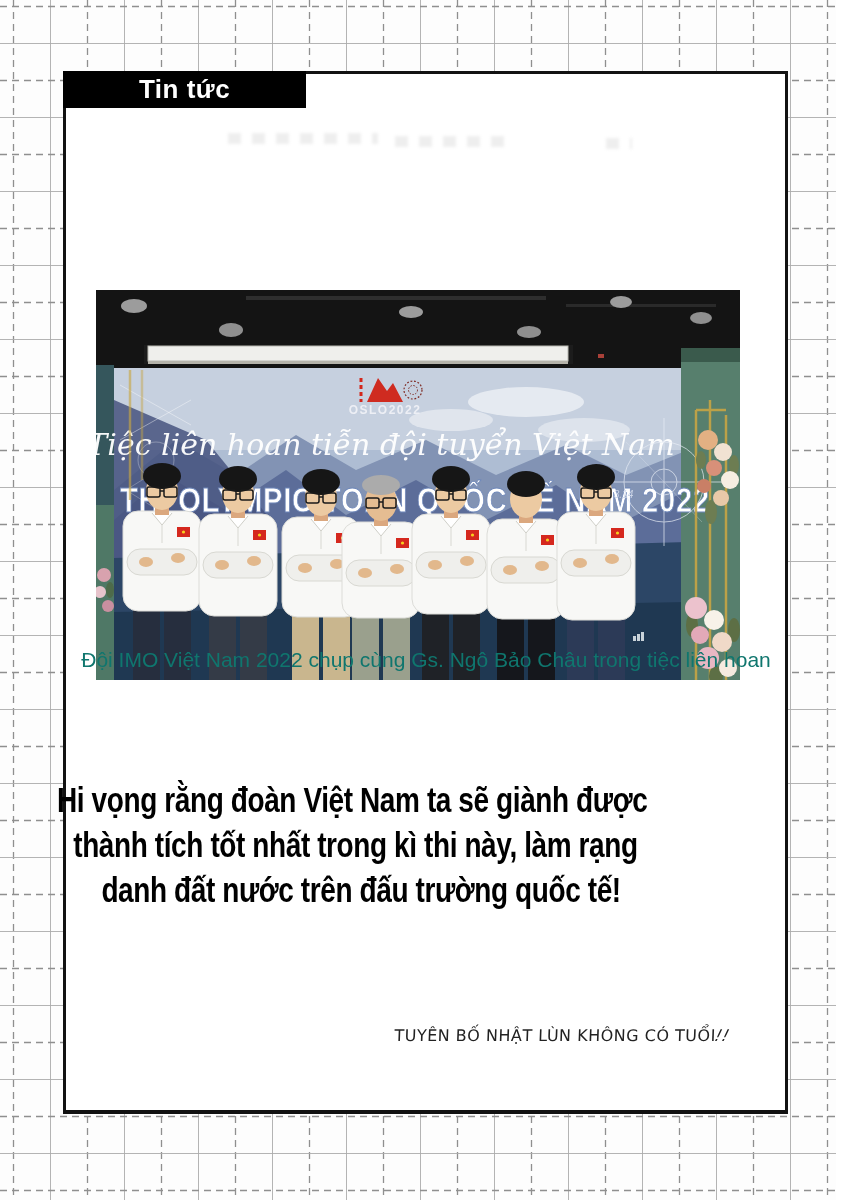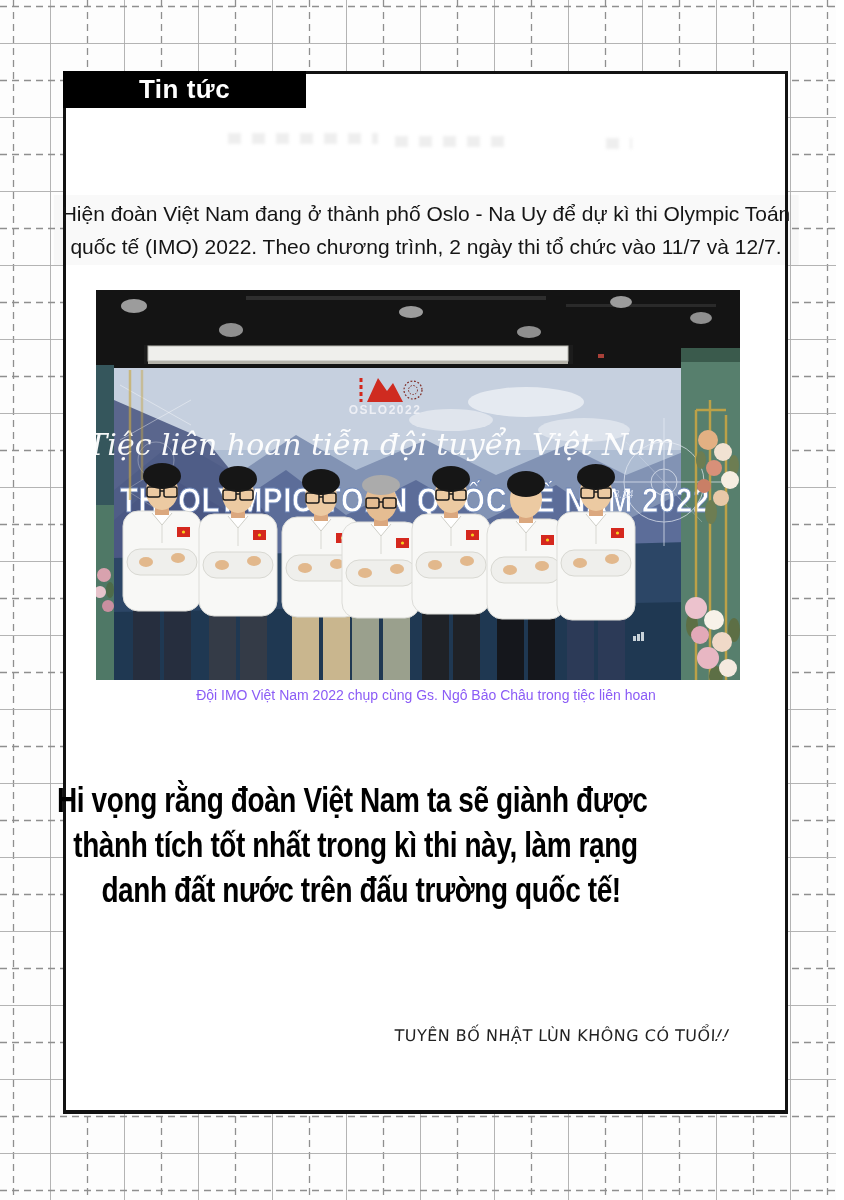--- a/index.html
+++ b/index.html
@@ -10,21 +10,21 @@
         border:3px solid #121212;border-bottom-width:4px;}
   .news-label{position:absolute;left:63px;top:71px;width:243px;height:37px;background:#000;
         display:flex;align-items:center;justify-content:center;z-index:3;}
   .news-label span{color:#fff;font-weight:bold;font-size:26px;letter-spacing:.5px;}
   .smudge{position:absolute;height:11px;background:repeating-linear-gradient(90deg,#b5b5b5 0 13px,transparent 13px 24px);
         opacity:.22;filter:blur(1.5px);}
   .center-x{position:absolute;left:426px;transform:translateX(-50%);white-space:nowrap;}
   .intro{top:195px;font-size:21px;line-height:33px;text-align:center;color:#151515;
         background:rgba(0,0,0,0.025);padding:2px 8px;}
   .photo{position:absolute;left:96px;top:290px;width:644px;height:390px;background:#bef264;}
-  .caption{top:687px;font-size:14px;color:#8b5cf6;}
+  .caption{top:648px;font-size:21px;color:#0f766e;}
   .headline{position:absolute;left:0;top:780px;width:844px;color:#000;}
   .headline .hl{position:absolute;left:426px;white-space:nowrap;font-weight:bold;font-size:35px;
         letter-spacing:-.5px;transform:translateX(-50%) scaleX(0.8);transform-origin:left center;}
   .note{position:absolute;left:562px;top:1026px;transform:translateX(-50%) skewX(-2deg);
         white-space:nowrap;font-family:"DejaVu Sans",sans-serif;font-size:16px;letter-spacing:.5px;color:#222;}
   .note .bang{display:inline-block;transform:skewX(-14deg);font-style:italic;}
 </style>
 </head>
 <body>
 
@@ -94,24 +94,20 @@
   <div class="card"></div>
 
   <div class="news-label">
     <span>Tin tức</span>
   </div>
 
   <div class="smudge" style="left:228px;top:133px;width:150px;"></div>
   <div class="smudge" style="left:395px;top:136px;width:120px;"></div>
   <div class="smudge" style="left:606px;top:138px;width:26px;"></div>
 
-  <div class="center-x intro">
-    <div>Hiện đoàn Việt Nam đang ở thành phố Oslo - Na Uy để dự kì thi Olympic Toán</div>
-    <div>quốc tế (IMO) 2022. Theo chương trình, 2 ngày thi tổ chức vào 11/7 và 12/7.</div>
-  </div>
 
   <div class="photo">
     <svg width="644" height="390" viewBox="0 0 644 390">
 
       <g>
         <rect x="18" y="75" width="574" height="315" fill="#aebdd3"></rect>
         <rect x="18" y="75" width="574" height="85" fill="#c6d0df"></rect>
         <ellipse cx="430" cy="112" rx="58" ry="15" fill="#ffffff" opacity="0.55"></ellipse>
         <ellipse cx="355" cy="130" rx="42" ry="11" fill="#ffffff" opacity="0.45"></ellipse>
         <ellipse cx="488" cy="140" rx="46" ry="12" fill="#ffffff" opacity="0.4"></ellipse>

